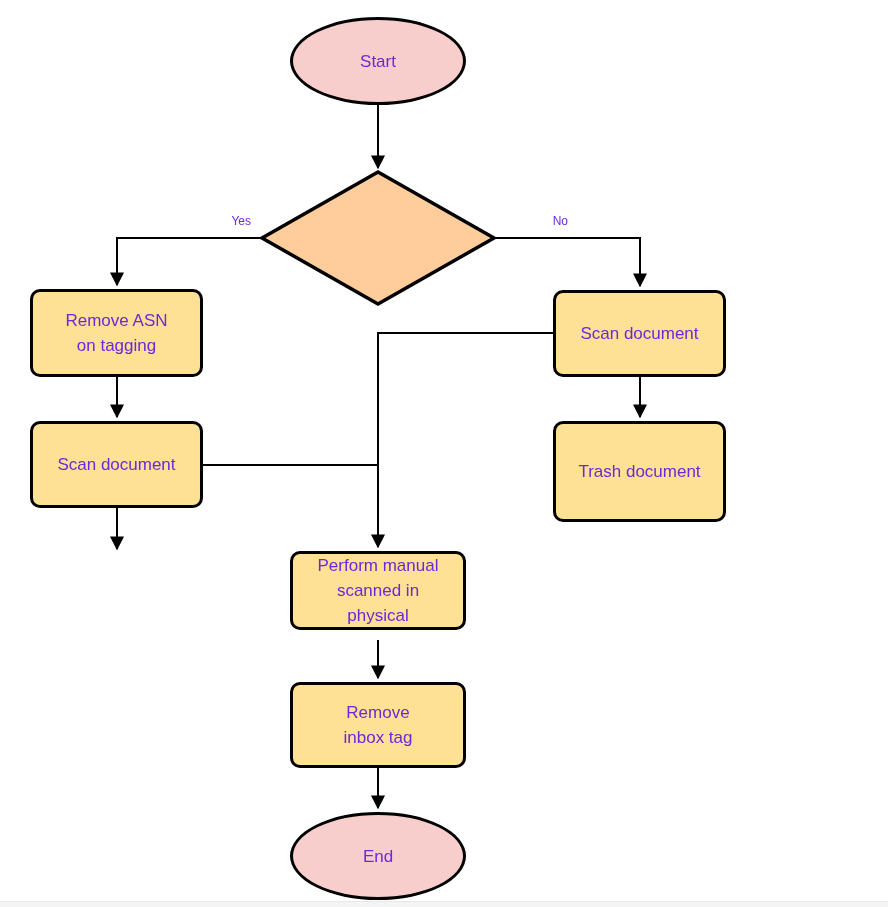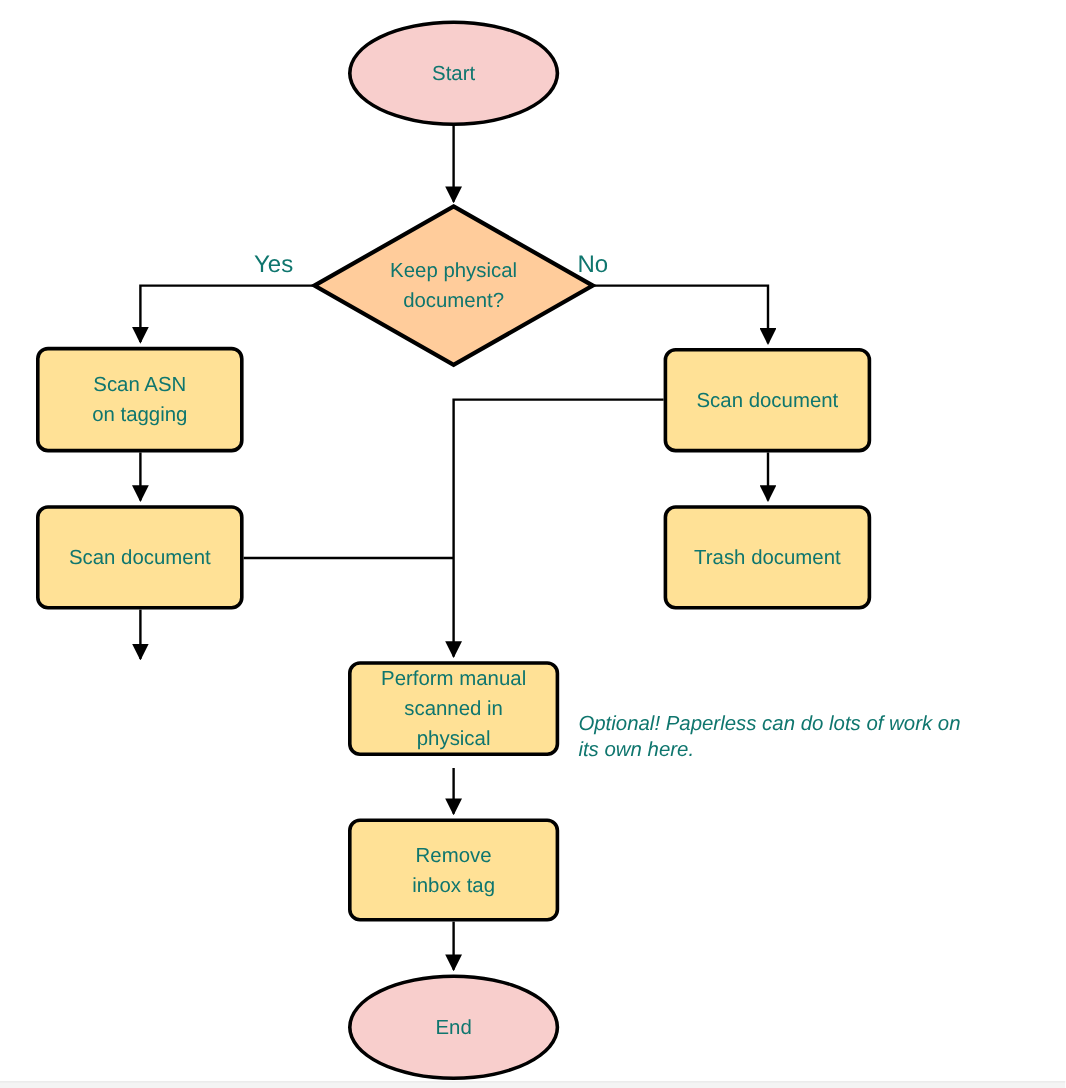--- a/index.html
+++ b/index.html
@@ -3,21 +3,21 @@
 <meta charset="utf-8">
 <style>
   html, body { margin: 0; padding: 0; background: #ffffff; }
   .stage {
     position: relative;
     width: 888px;
     height: 907px;
     background: #ffffff;
     overflow: hidden;
     font-family: "Liberation Sans", sans-serif;
-    color: #0f766e;
+    color: #6d28d9;
   }
   .stage svg { position: absolute; left: 0; top: 0; }
   .node {
     position: absolute;
     box-sizing: border-box;
     display: flex;
     flex-direction: column;
     align-items: center;
     justify-content: center;
     text-align: center;
@@ -33,23 +33,23 @@
     background: var(--terminal-fill, #F8CECC);
     border: 3px solid var(--shape-stroke, #000);
     border-radius: 50%;
   }
   .node.decision-label {
     background: transparent;
     border: none;
   }
   .edge-label {
     position: absolute;
-    font-size: 20px;
+    font-size: 12px;
     line-height: 18px;
-    text-align: center;
+    text-align: right;
   }
   .annotation {
     position: absolute;
     font-size: 17px;
     line-height: 22px;
     font-style: italic;
     text-align: left;
   }
   .annotation span, .node span, .edge-label span { display: block; }
   .page-divider {
@@ -83,60 +83,52 @@
     <path d="M378,640 V678" style="fill:none;stroke:var(--connector-stroke,#000);stroke-width:2" marker-end="url(#ah)"></path>
     <path d="M378,768 V808" style="fill:none;stroke:var(--connector-stroke,#000);stroke-width:2" marker-end="url(#ah)"></path>
 
     <path d="M378,172 L494,238 L378,304 L262,238 Z" style="fill:var(--decision-fill,#FFCC9B);stroke:var(--shape-stroke,#000);stroke-width:3.5;stroke-linejoin:miter"></path>
   </svg>
 
   <div class="node terminal" style="left:290px;top:17px;width:176px;height:88px">
     <span>Start</span>
   </div>
 
-  <div class="node decision-label" style="left:278px;top:205px;width:200px;height:66px">
-    <span>Keep physical</span>
-    <span>document?</span>
-  </div>
 
   <div class="edge-label" style="left:205px;top:212px;width:46px">
     <span>Yes</span>
   </div>
-  <div class="edge-label" style="left:472px;top:212px;width:44px">
+  <div class="edge-label" style="left:524px;top:212px;width:44px">
     <span>No</span>
   </div>
 
   <div class="node rect" style="left:30px;top:289px;width:173px;height:88px">
-    <span>Scan ASN</span>
+    <span>Remove ASN</span>
     <span>on tagging</span>
   </div>
   <div class="node rect" style="left:30px;top:421px;width:173px;height:87px">
     <span>Scan document</span>
   </div>
 
   <div class="node rect" style="left:553px;top:290px;width:173px;height:87px">
     <span>Scan document</span>
   </div>
-  <div class="node rect" style="left:553px;top:421px;width:173px;height:87px">
+  <div class="node rect" style="left:553px;top:421px;width:173px;height:101px">
     <span>Trash document</span>
   </div>
 
   <div class="node rect" style="left:290px;top:551px;width:176px;height:79px">
     <span>Perform manual</span>
     <span>scanned in</span>
     <span>physical</span>
   </div>
   <div class="node terminal" style="left:290px;top:812px;width:176px;height:88px">
     <span>End</span>
   </div>
   <div class="node rect" style="left:290px;top:682px;width:176px;height:86px">
     <span>Remove</span>
     <span>inbox tag</span>
   </div>
 
-  <div class="annotation" style="left:482px;top:592px;width:402px">
-    <span>Optional! Paperless can do lots of work on</span>
-    <span>its own here.</span>
-  </div>
 
   <div class="page-divider"></div>
 
 </div>
 
 </body></html>

